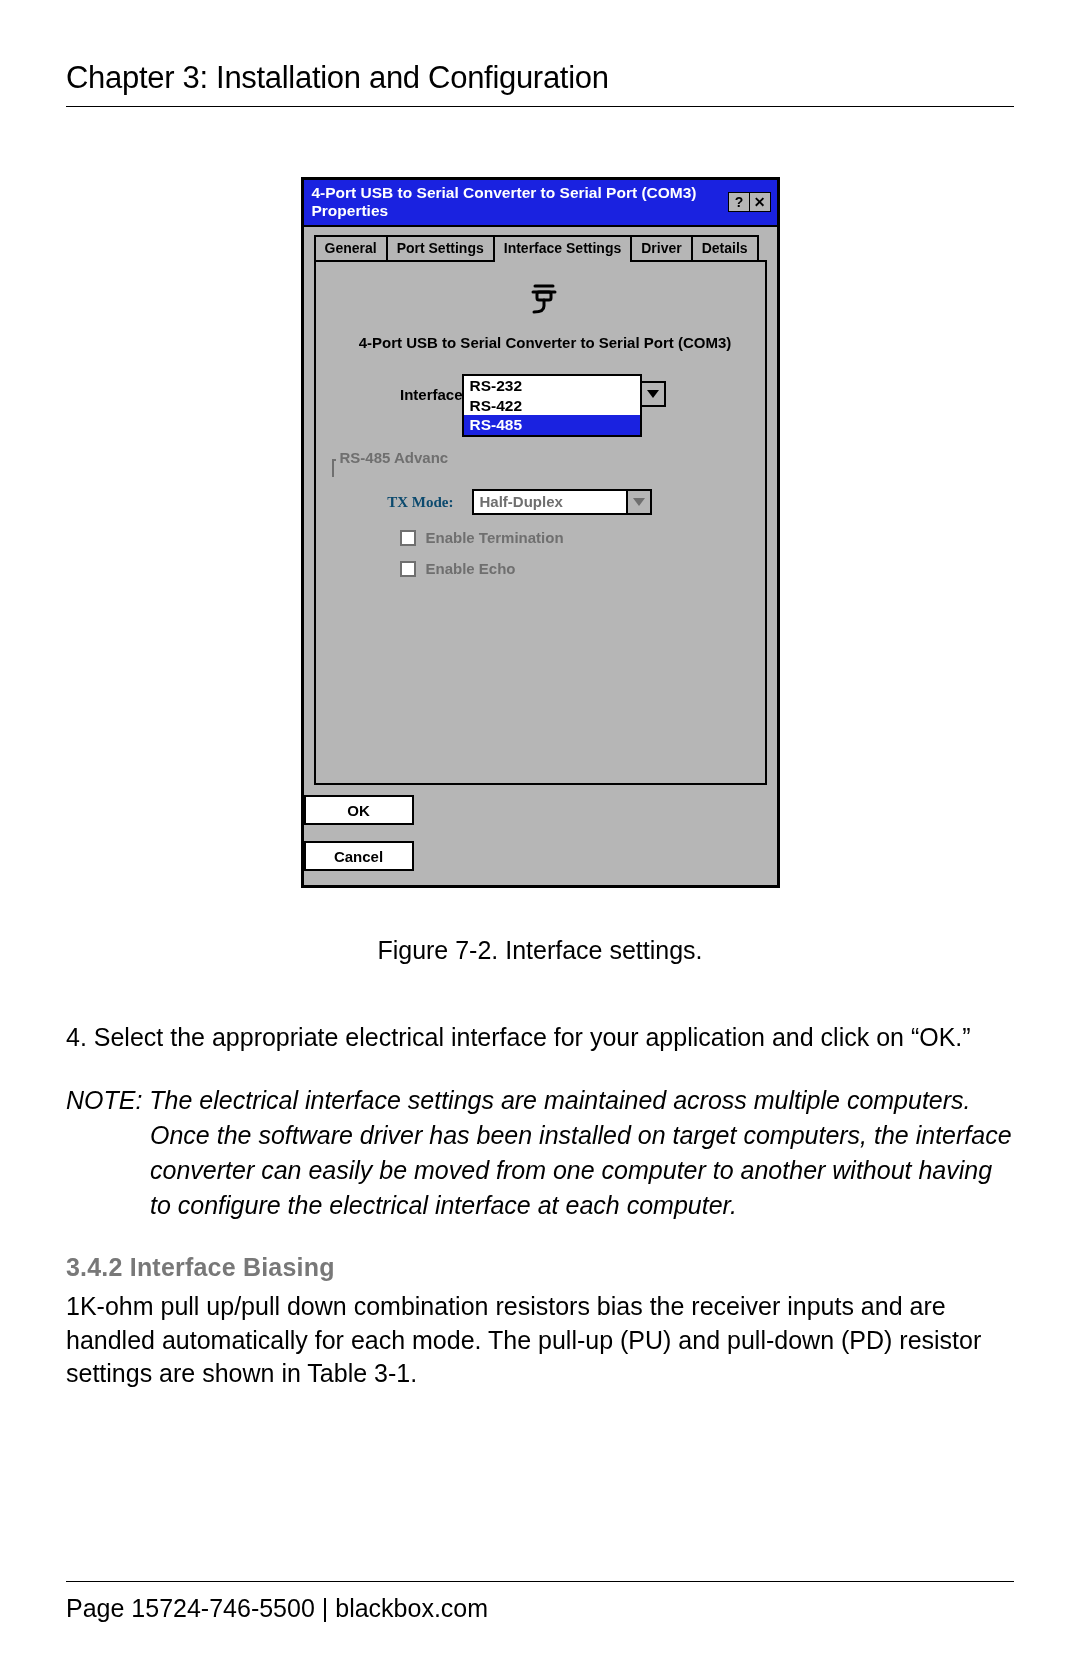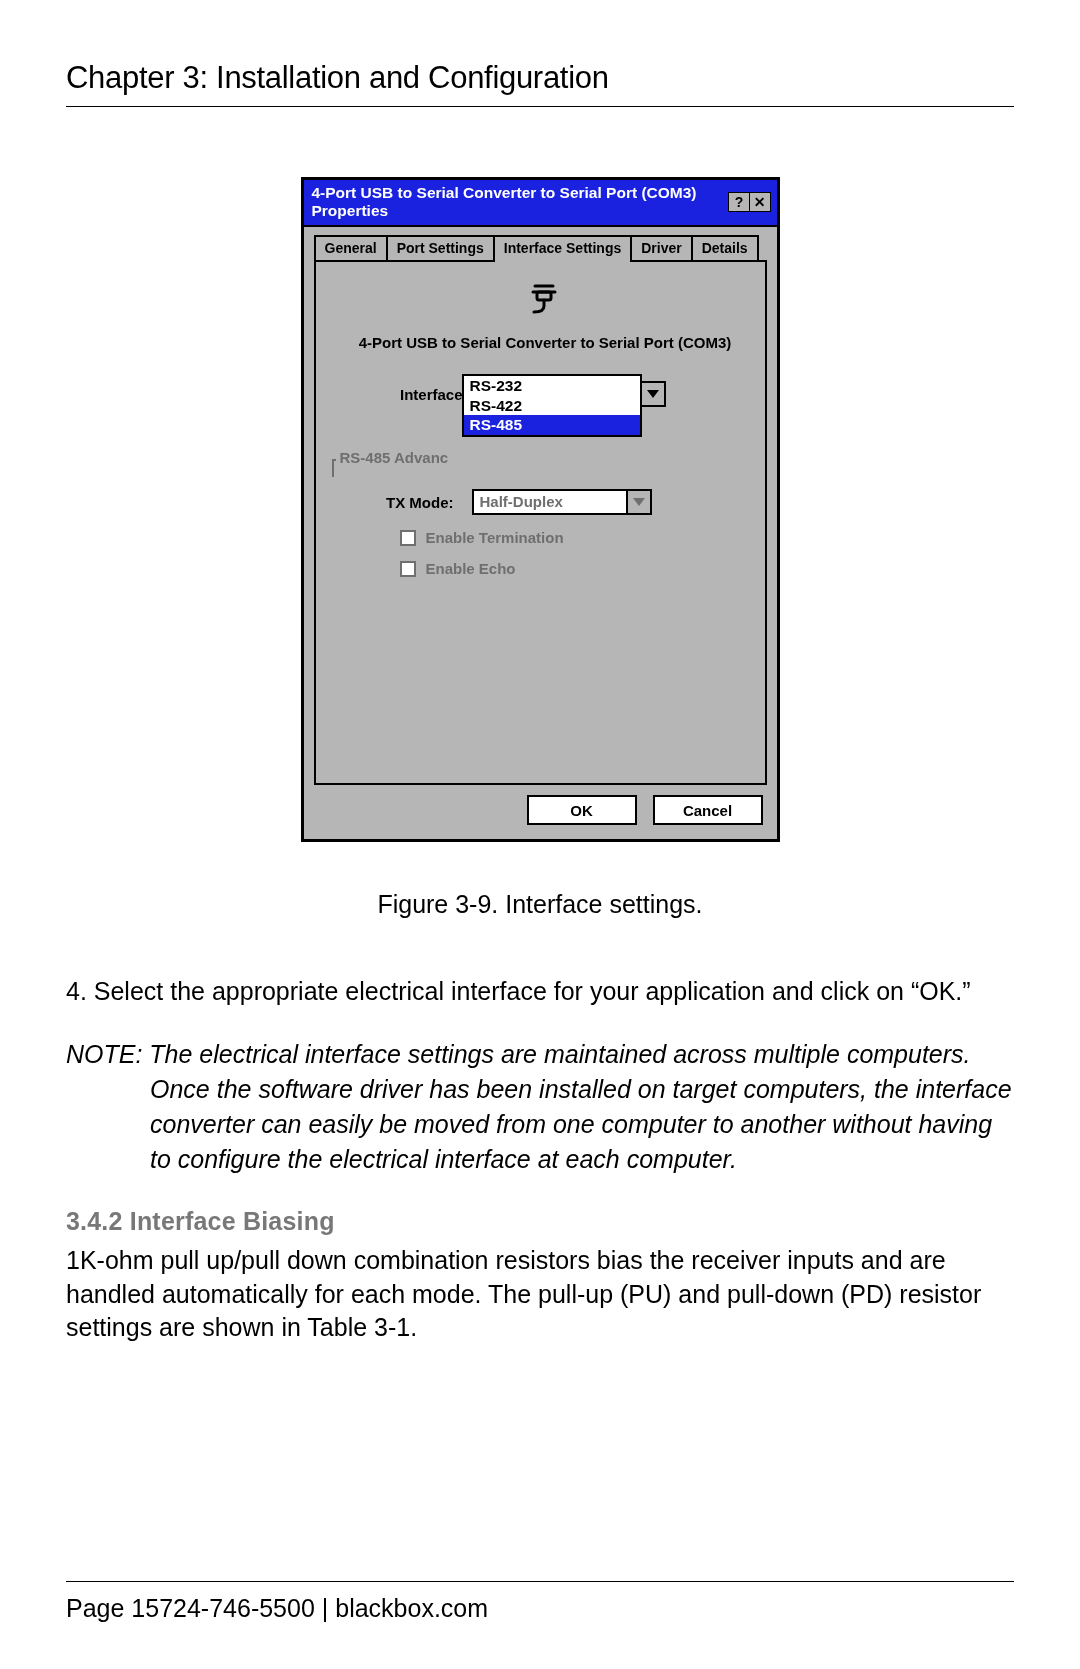--- a/index.html
+++ b/index.html
@@ -88,21 +88,21 @@
     padding: 18px 16px 190px 16px;
     position: relative;
     min-height: 470px;
   }
   .hdr-row { display: flex; align-items: center; gap: 14px; margin-bottom: 30px; margin-left: 10px; flex-direction: column;}
   .port-icon svg { display:block; }
   .hdr-text { font-weight: bold; font-size: 15px; }
 
   .form-row { display: flex; align-items: center; margin-bottom: 4px; gap: 8px; }
   .lbl { width: 120px; text-align: right; font-weight: bold; font-size: 15px; color:#000; padding-right:10px;}
-  .lbl-dim { color:#000000; }
+  .lbl-dim { color:#0c4a6e;font-family:Liberation Serif, serif; }
   .combo {
     display:flex; align-items:stretch;
     border:2px solid #000; background:#fff; width:180px; height:26px;
   }
   .combo-text { flex:1; padding:2px 6px; font-weight:bold; font-size:15px; }
   .combo-btn {
     width:24px; border-left:2px solid #000; background:#b6b6b6;
     display:flex; align-items:center; justify-content:center;
   }
   .tri { width:0;height:0;border-left:6px solid transparent;border-right:6px solid transparent;border-top:8px solid #000;}
@@ -138,20 +138,21 @@
   }
 
   .combo-dim .combo-text { color:#6f6f6f; }
   .chk-row { display:flex; align-items:center; gap:10px; margin:14px 0 0 56px; }
   .chk { width:16px; height:16px; border:2px solid #6f6f6f; background:#fff; }
   .chk-lbl { font-weight:bold; font-size:15px; color:#6f6f6f; }
 
   .dlg-btns {
     display:flex; justify-content:flex-end; gap:16px;
     padding: 0 14px 14px 0;
+    flex-direction: column;
   }
   .dlg-btn {
     border:2px solid #000; background:#fff;
     font-weight:bold; font-size:15px;
     width:110px; height:30px;
     display:flex; align-items:center; justify-content:center;
   }
 
   .caption { text-align:center; font-size:25px; margin-bottom:56px; }
   .body-text { font-size:25px; line-height:1.35; margin:0 0 28px 0; }
@@ -255,21 +256,21 @@
         </div>
       </div>
 
       <div class="dlg-btns">
         <div class="dlg-btn">OK</div>
         <div class="dlg-btn">Cancel</div>
       </div>
     </div>
   </div>
 
-  <div class="caption">Figure 3-9. Interface settings.</div>
+  <div class="caption">Figure 7-2. Interface settings.</div>
 
   <p class="body-text indent">4. Select the appropriate electrical interface for your application and click on “OK.”</p>
 
   <p class="note">
     <span>NOTE: </span><span>The electrical interface settings are maintained across multiple computers.</span>
     <span class="note-body">Once the software driver has been installed on target computers, the interface converter can easily be moved from one computer to another without having to configure the electrical interface at each computer.</span>
   </p>
 
   <div class="section-h">3.4.2 Interface Biasing</div>
   <p class="body-text" style="margin-bottom:0">1K-ohm pull up/pull down combination resistors bias the receiver inputs and are handled automatically for each mode. The pull-up (PU) and pull-down (PD) resistor settings are shown in Table 3-1.</p>

